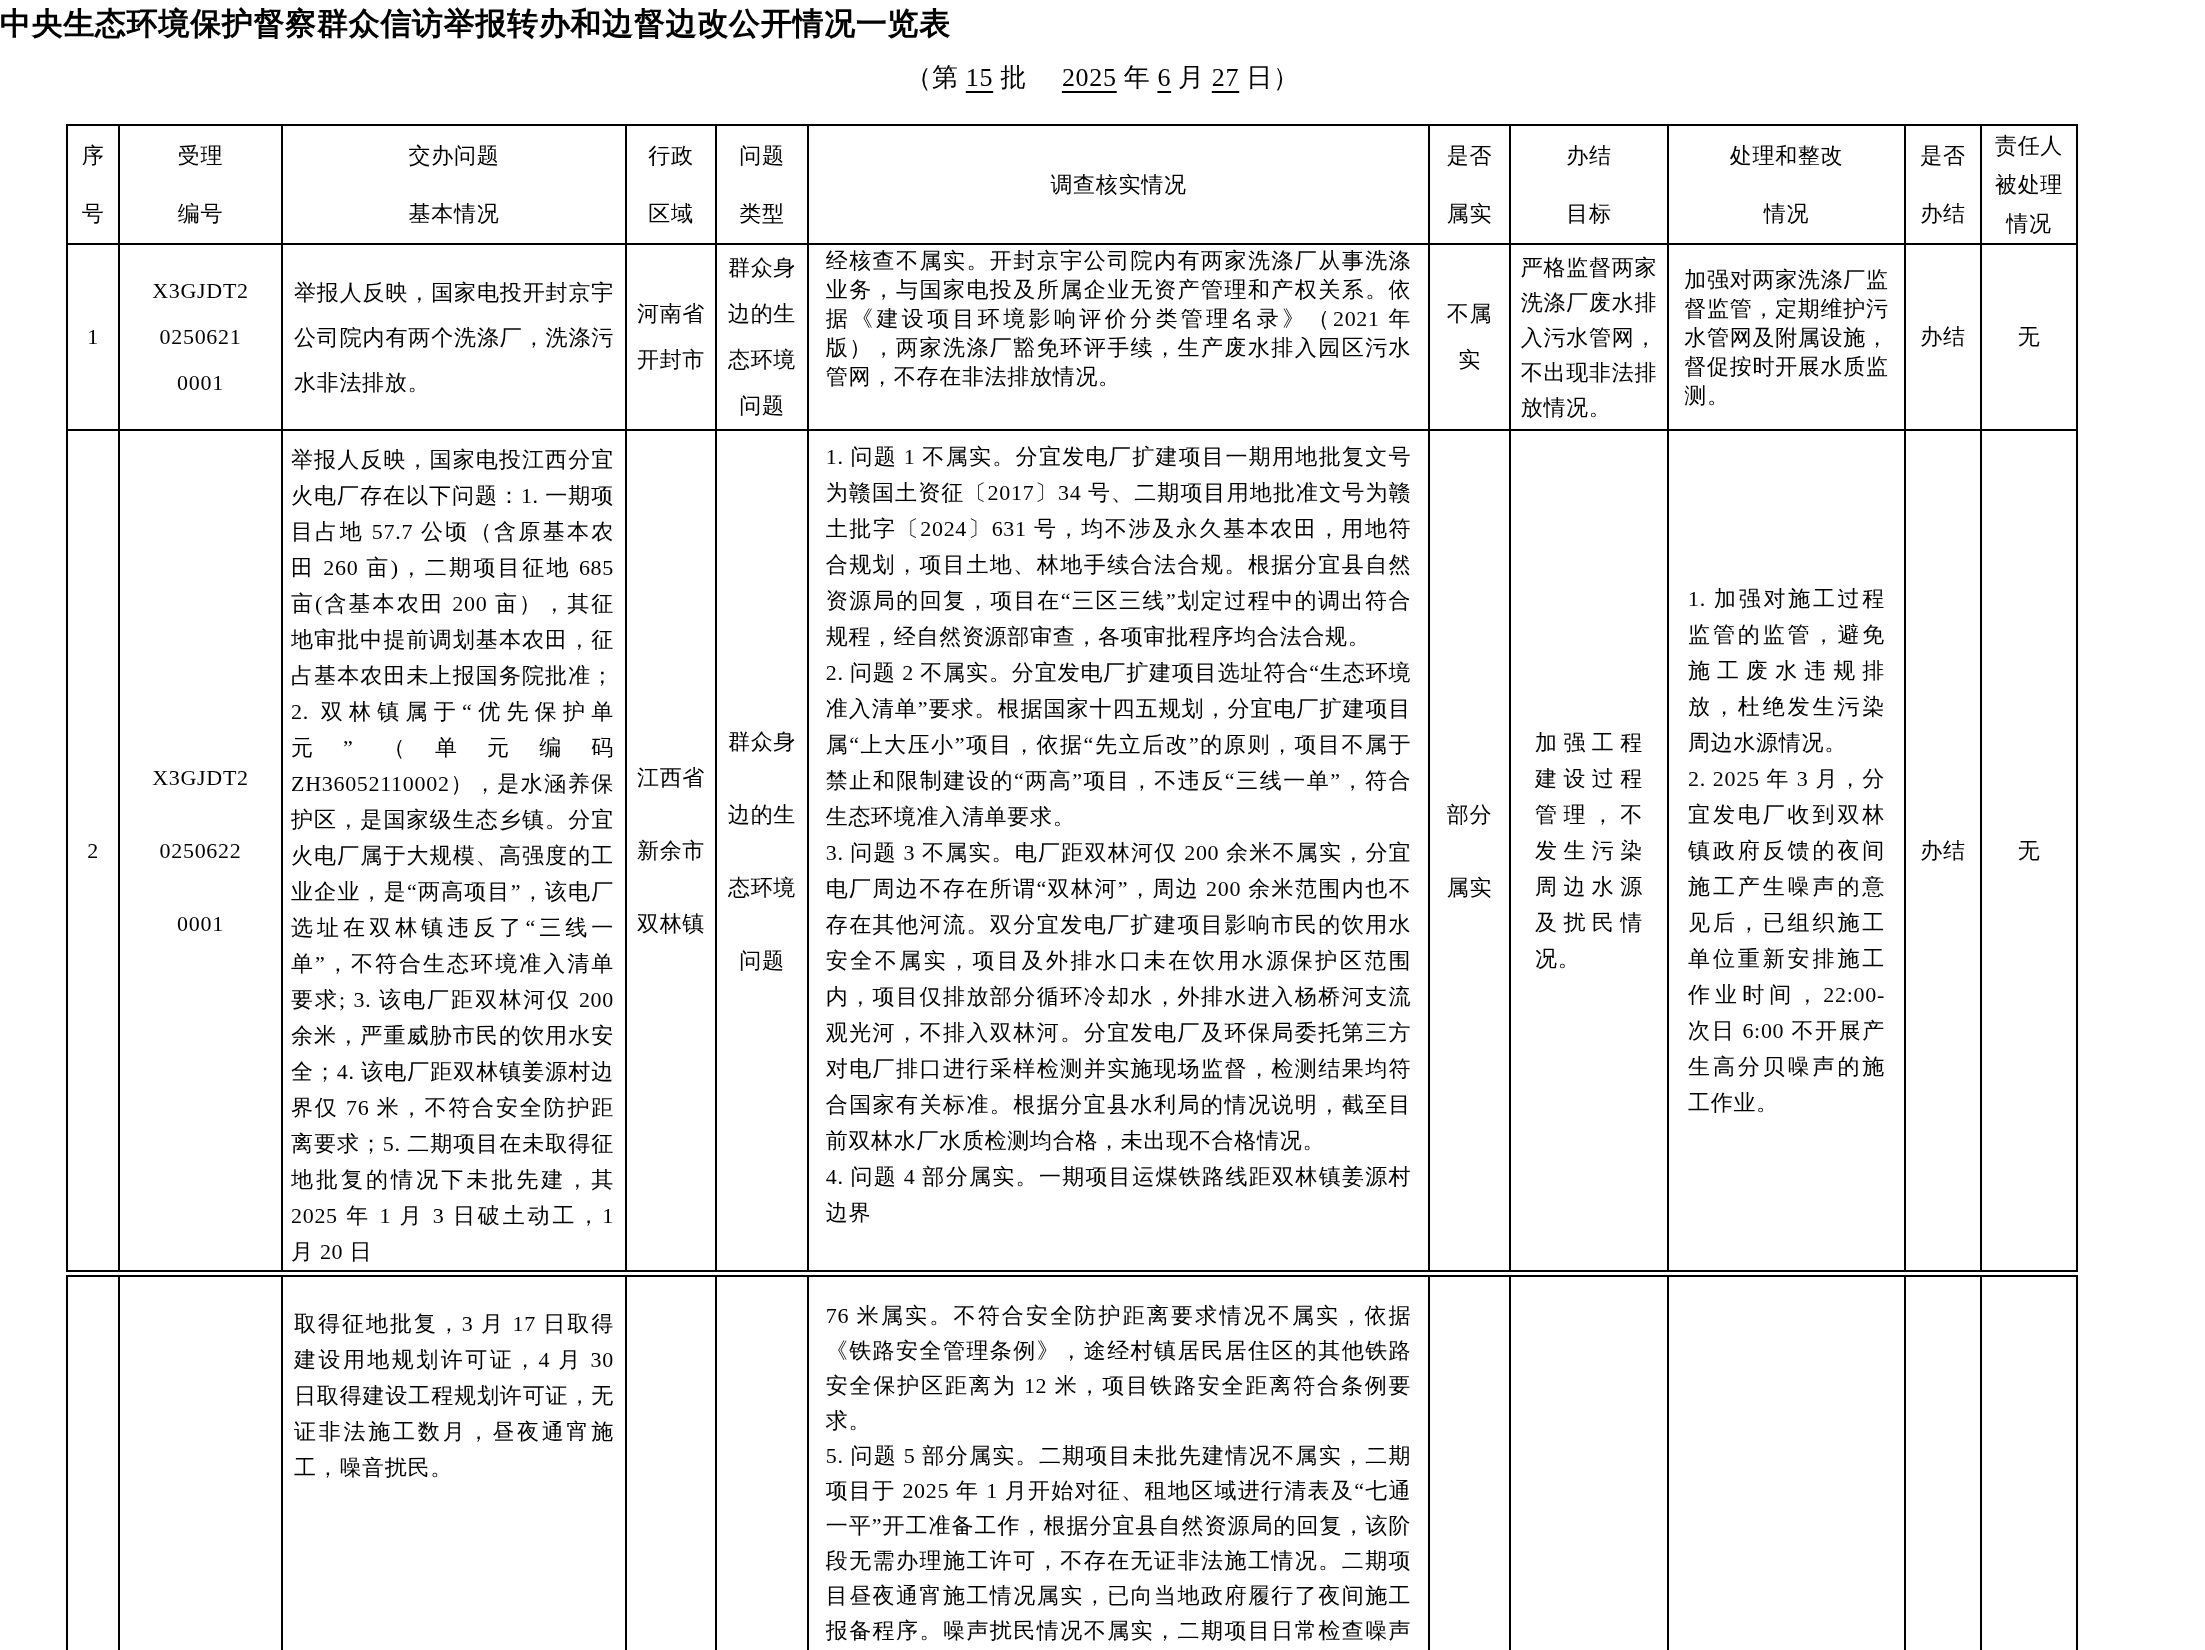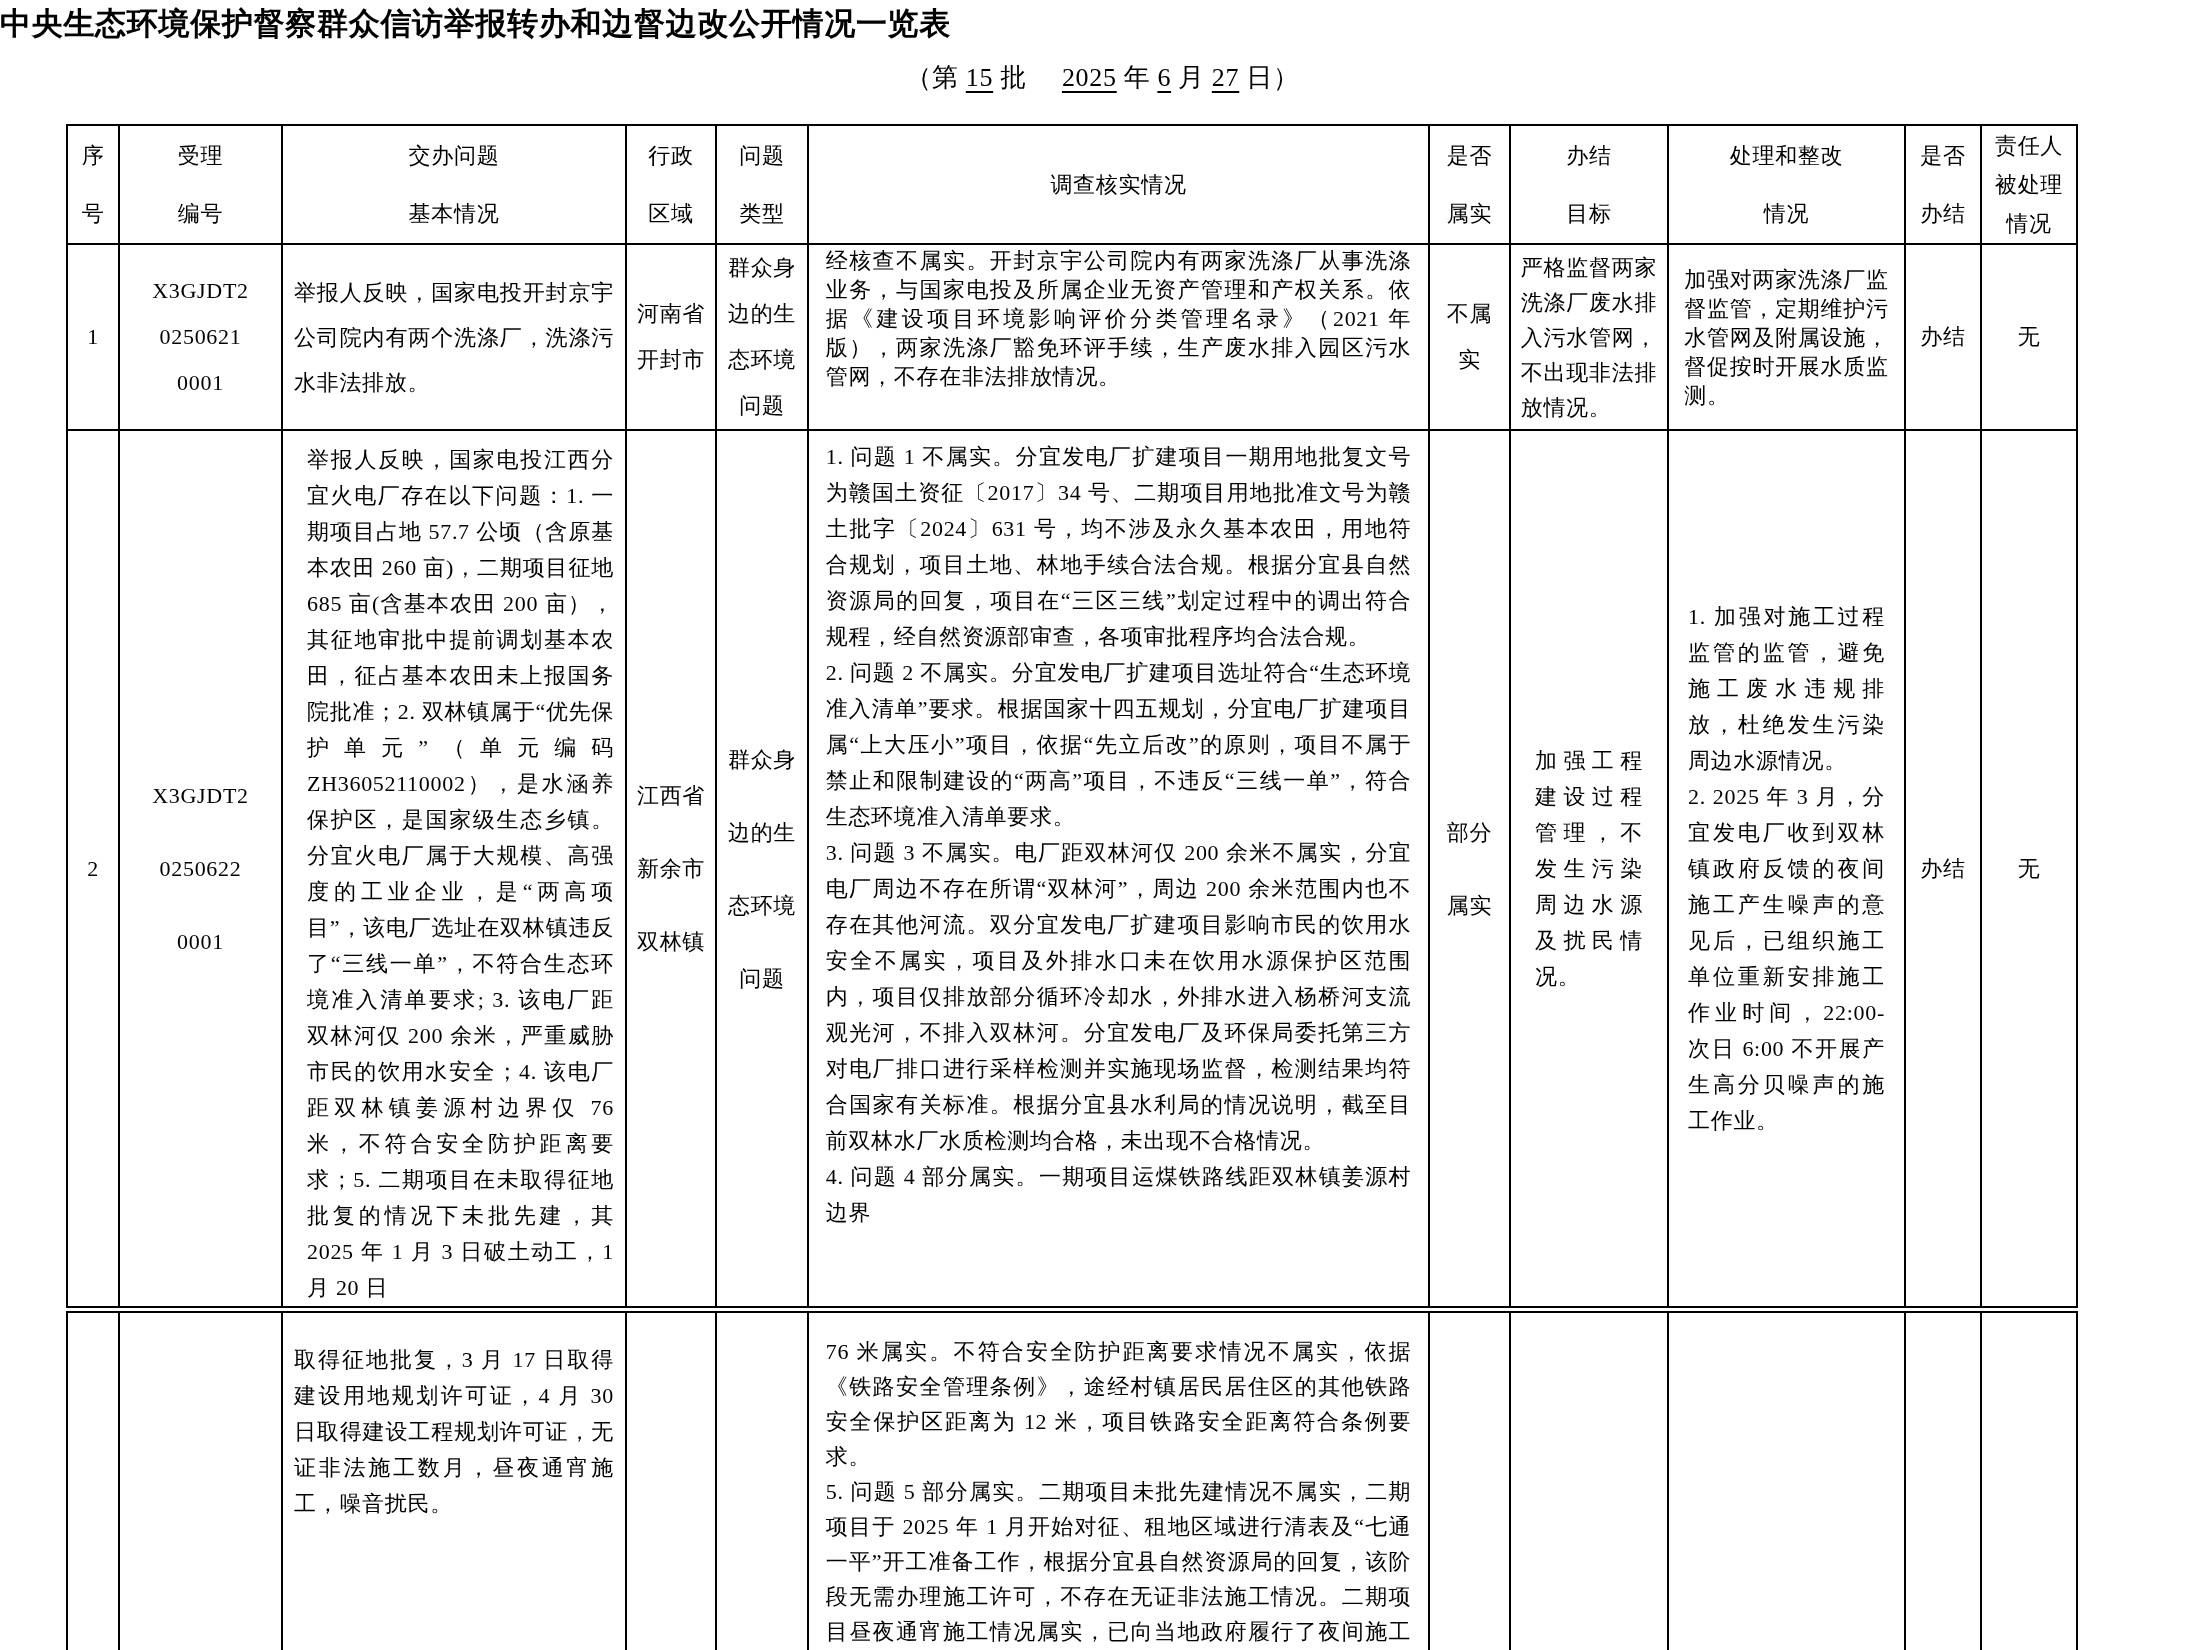--- a/index.html
+++ b/index.html
@@ -46,21 +46,21 @@
   .jus{text-align:justify;}
   .top{vertical-align:top;}
   
   .r1 .cen{line-height:46px;}
   .r1 .problem{line-height:45px;padding:0 11px;}
   .r1 .invest{line-height:29px;padding:1.4px 16.7px 0 16.7px;}
   .r1 .goal{line-height:35px;padding:0 9.7px;}
   .r1 .rect{line-height:29px;padding:0 15.3px;}
   
   .r2a .cen{line-height:73px;}
-  .r2a .problem{line-height:36px;padding:11px 11px 0 24px;}
+  .r2a .problem{line-height:36px;padding:11px 11px 0 8px;}
   .r2a .invest{line-height:36px;padding:8.3px 16.7px 0 16.7px;margin-left:32px;}
   .r2a .goal{line-height:36px;padding:0 24px;margin-left:8px;}
   .r2a .rect{line-height:36px;padding:0 19px;}
   
   .r2b .problem{line-height:36px;padding:29px 11px 0 11px;}
   .r2b .invest{line-height:35px;padding:21px 16.7px 0 16.7px;}
 </style>
 </head>
 <body>
 

